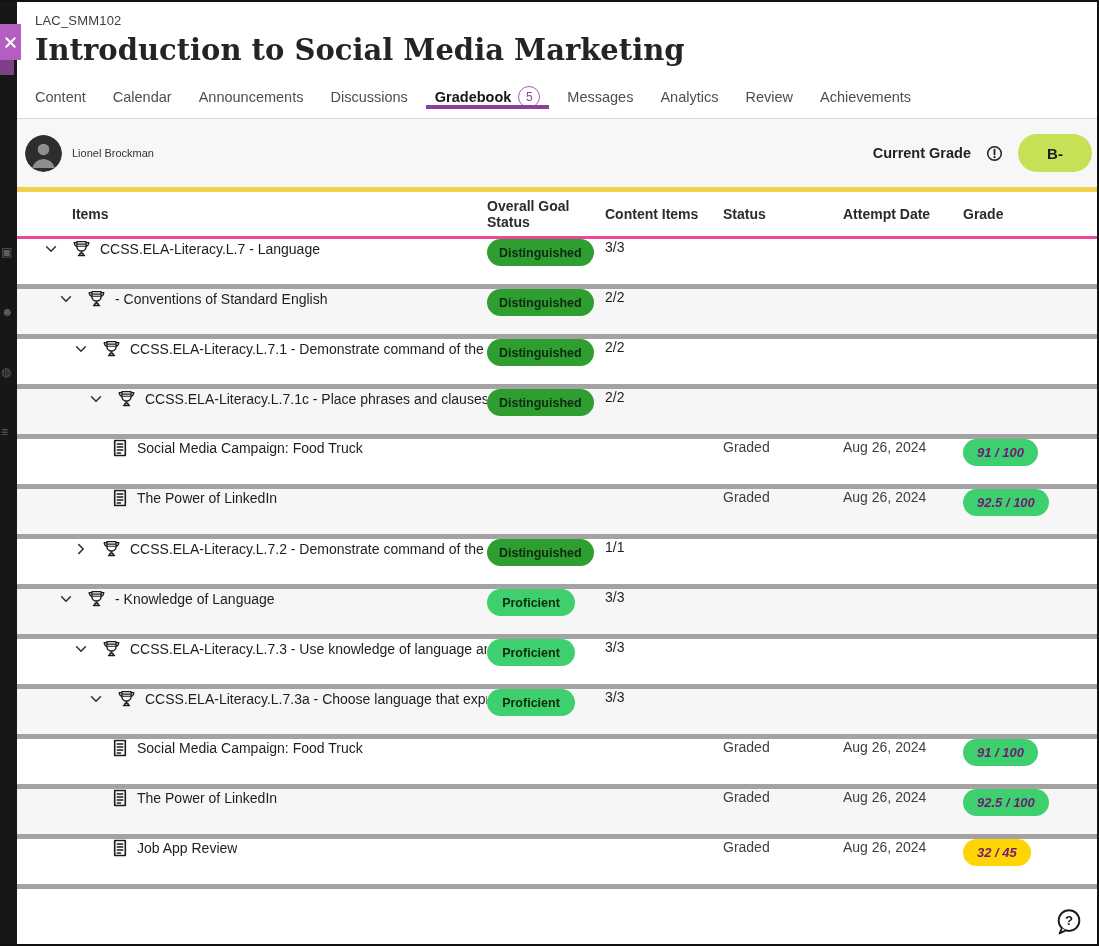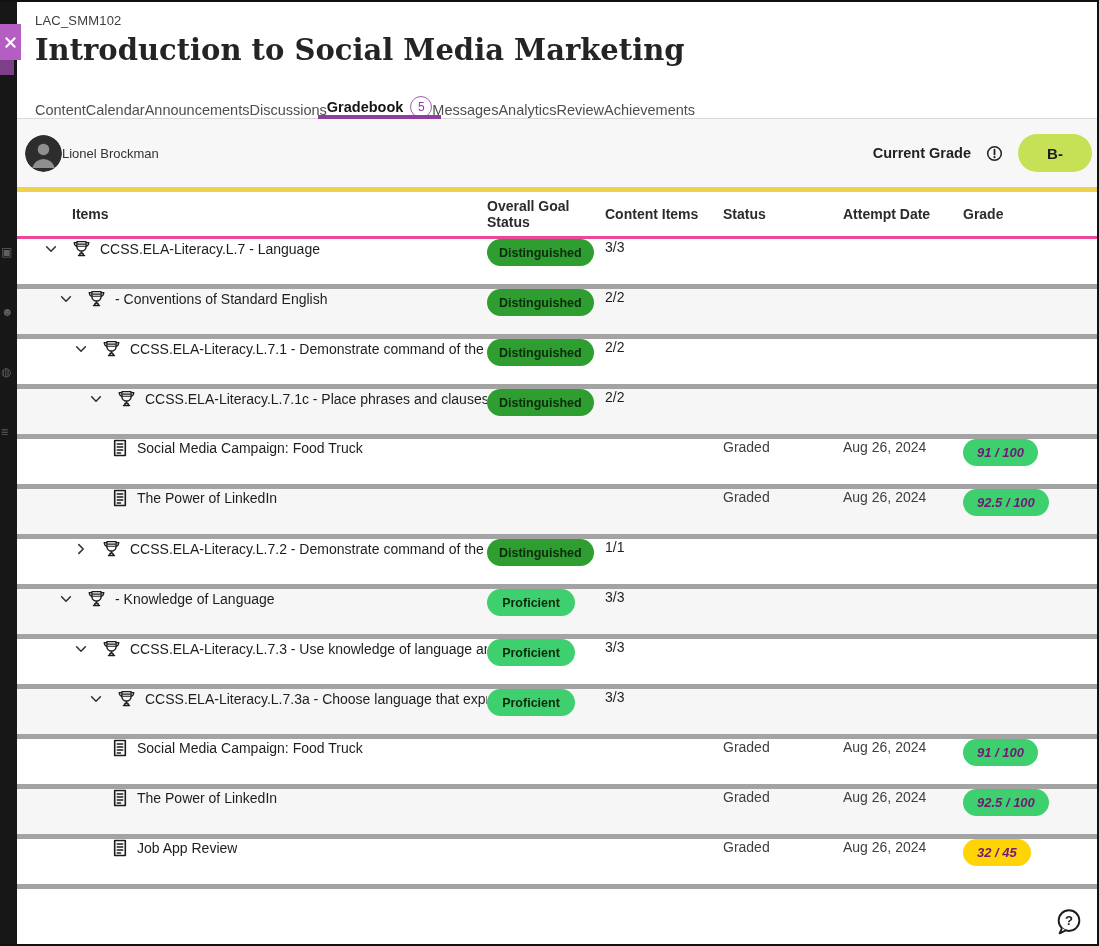--- a/index.html
+++ b/index.html
@@ -14,29 +14,29 @@
   .strip-glyph { position:absolute; left:1px; color:#9a9a9a; opacity:.55; font-size:12px; }
   
   .close-tab { position:absolute; left:0; top:22px; width:21px; height:36px; background:var(--accent-light,#b55ec2); z-index:6; display:flex; align-items:center; justify-content:center; cursor:pointer; }
   .close-tab::after { content:""; position:absolute; left:0; top:36px; width:14px; height:15px; background:var(--accent-dark,#7d3f88); }
   
   .main { position:absolute; left:17px; top:0; right:0; bottom:0; background:#fff; }
   .course-header { padding:11px 12px 0 18px; }
   .course-code { font-size:13px; color:#3d3d3d; letter-spacing:.2px; }
   .course-title { font-family:"DejaVu Serif", serif; font-size:29px; font-weight:600; color:#242424; margin-top:5px; }
   
-  .nav { display:flex; align-items:flex-end; padding-left:18px; height:43px; margin-top:9px; border-bottom:1px solid #d9d9d9; }
+  .nav { display:flex; align-items:center; gap:27px; padding-left:18px; height:43px; margin-top:9px; border-bottom:1px solid #d9d9d9; }
   .nav-item { display:flex; align-items:center; gap:7px; font-size:14.5px; color:#4e4e4e; position:relative; cursor:pointer; white-space:nowrap; }
   .nav-item.active { color:#141414; font-weight:700; }
   .nav-item.active::after { content:""; position:absolute; left:-9px; right:-9px; bottom:-1px; height:4px; background:var(--accent,#8e3f9e); }
   .count-badge { width:22px; height:22px; border-radius:50%; border:1.4px solid #a55cb3; color:var(--accent,#8e3f9e); font-size:12px; font-weight:400; display:flex; align-items:center; justify-content:center; }
   
   .student-bar { height:68px; background:#f7f7f7; display:flex; align-items:center; padding:0 5px 0 8px; }
   .avatar { width:37px; height:37px; border-radius:50%; overflow:hidden; flex:0 0 auto; }
-  .student-name { font-size:13px; color:#333; }
+  .student-name { margin-left:10px; font-size:11px; color:#333; }
   .grade-right { margin-left:auto; display:flex; align-items:center; gap:15px; }
   .current-grade-label { font-size:14.5px; font-weight:700; color:#222; }
   .grade-pill-b { min-width:74px; height:38px; border-radius:19px; background:var(--current-grade-pill,#c6e156); color:#1c1c1c; font-size:15px; font-weight:700; display:flex; align-items:center; justify-content:center; }
   .yellow-bar { height:5px; background:var(--yellow-bar,#efd14b); }
   
   .subtabs { display:flex; gap:23px; padding-left:30px; height:46px; align-items:center; border-bottom:1px solid #d9d9d9; }
   .subtab { font-size:14.5px; color:#6c6c6c; position:relative; cursor:pointer; height:100%; display:flex; align-items:center; }
   .subtab.active { color:#1c1c1c; font-weight:700; }
   .subtab.active::after { content:""; position:absolute; left:-9px; right:-4px; bottom:-1px; height:4px; background:var(--accent,#8e3f9e); }
   

